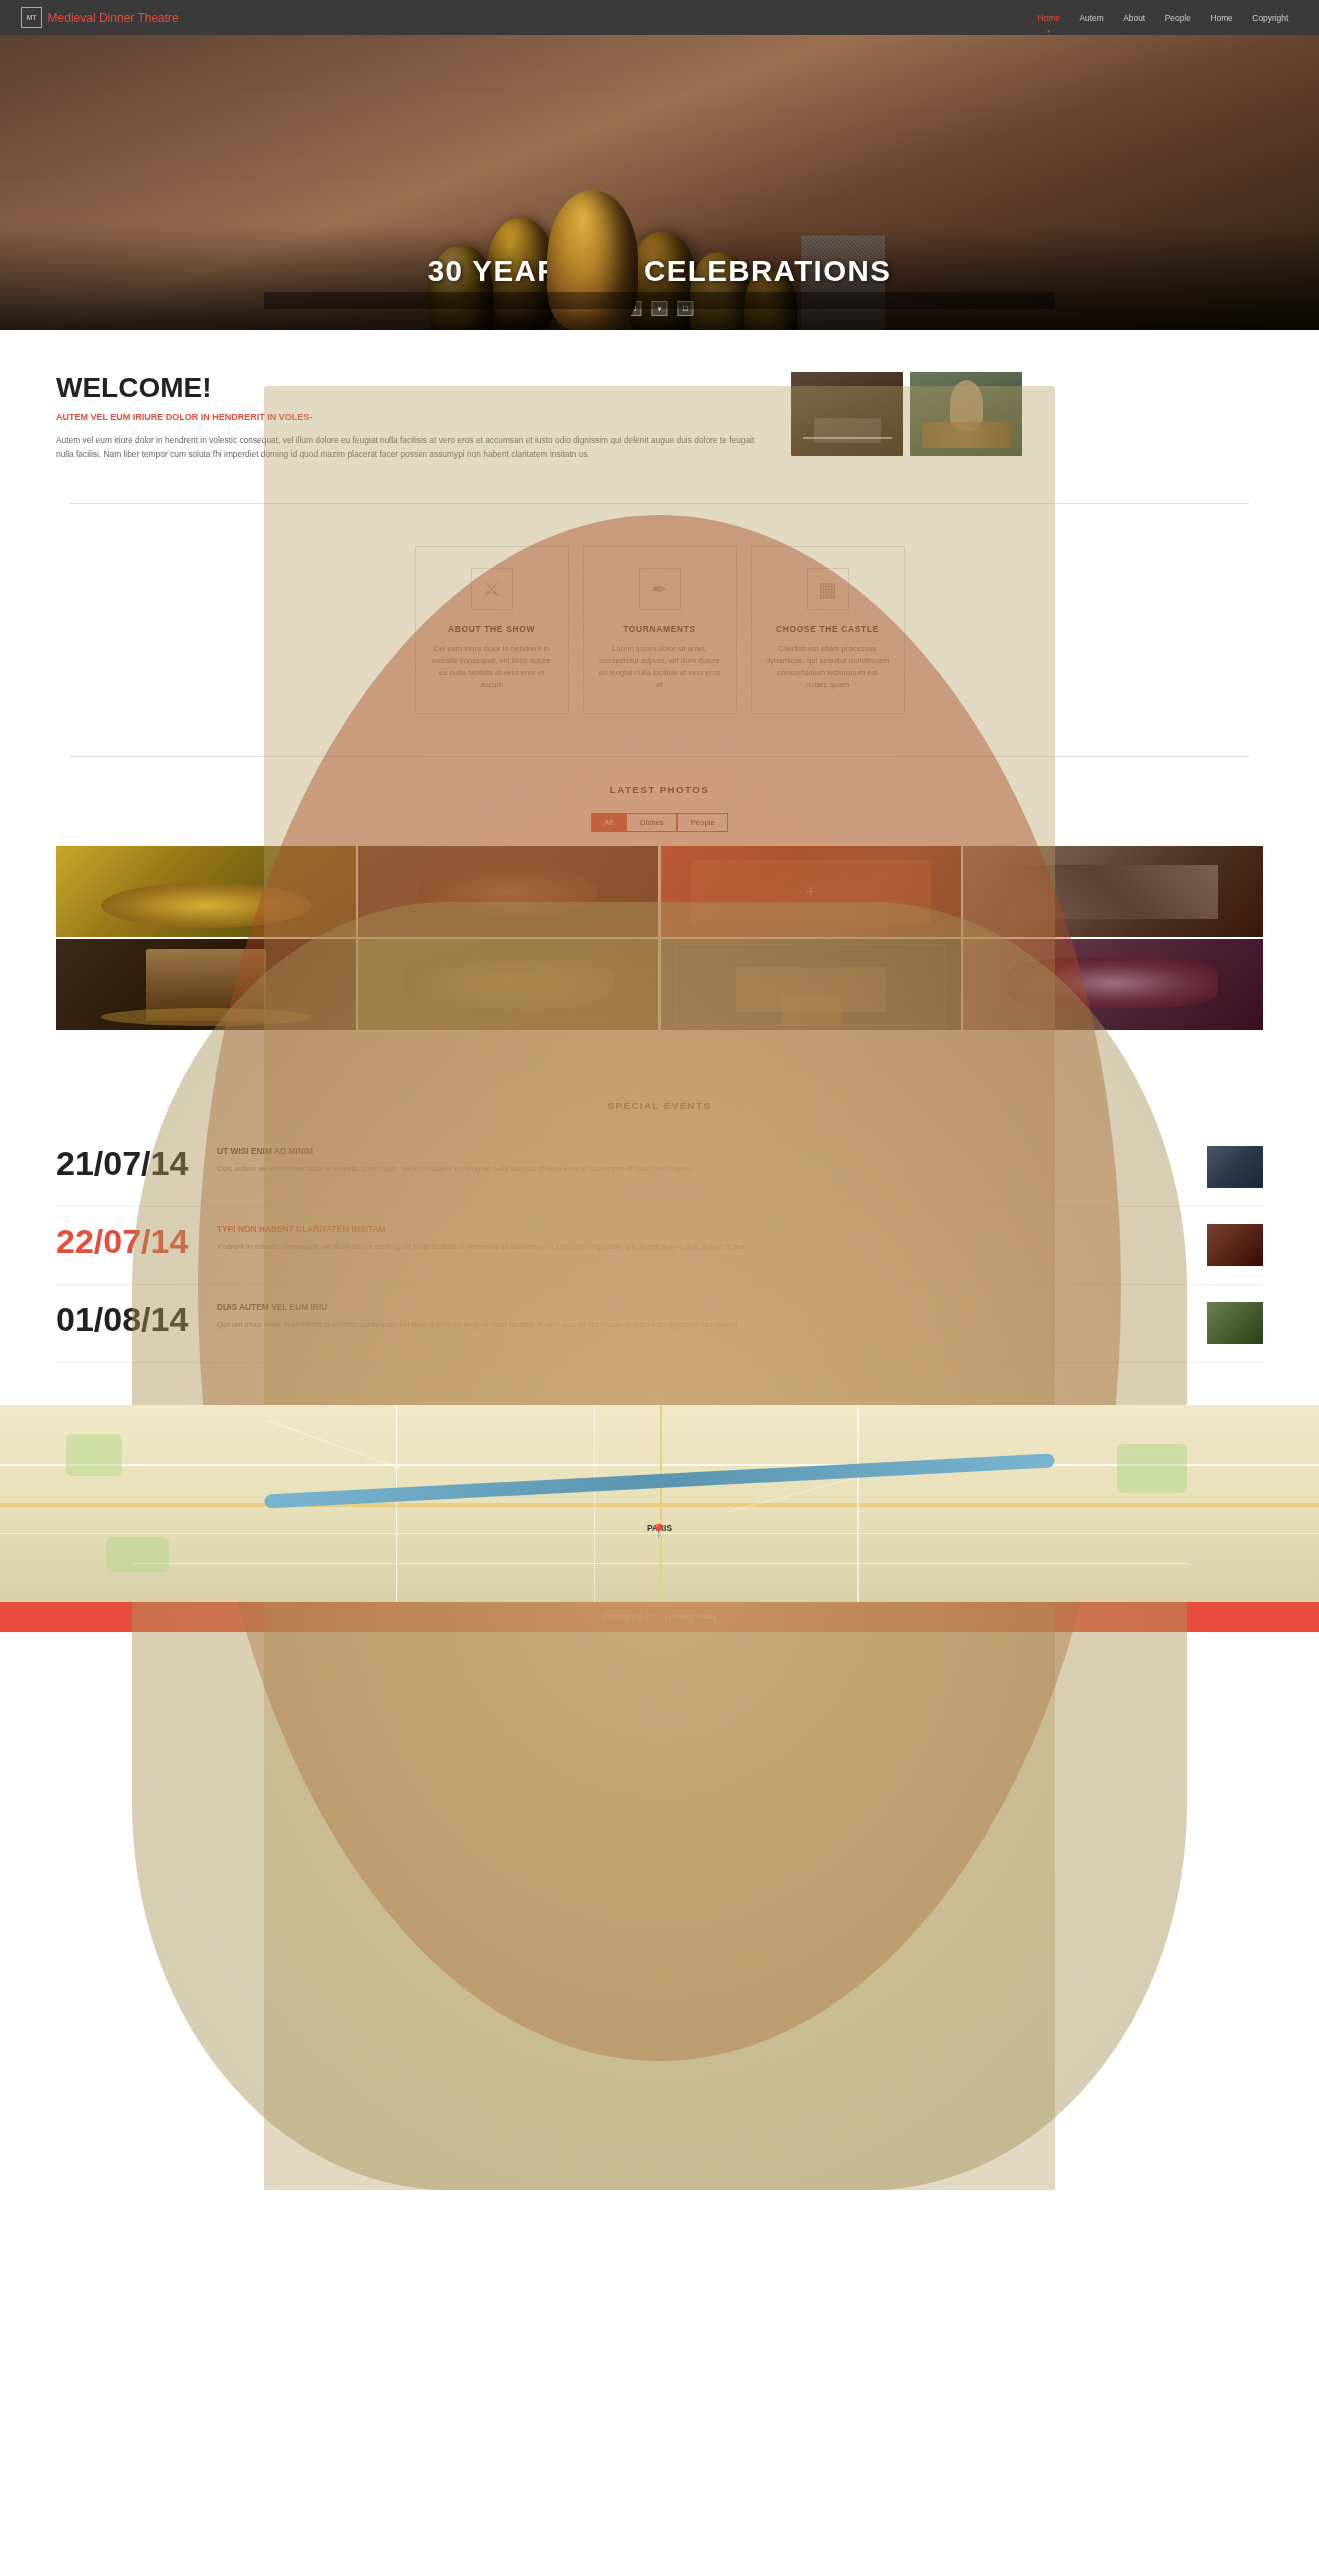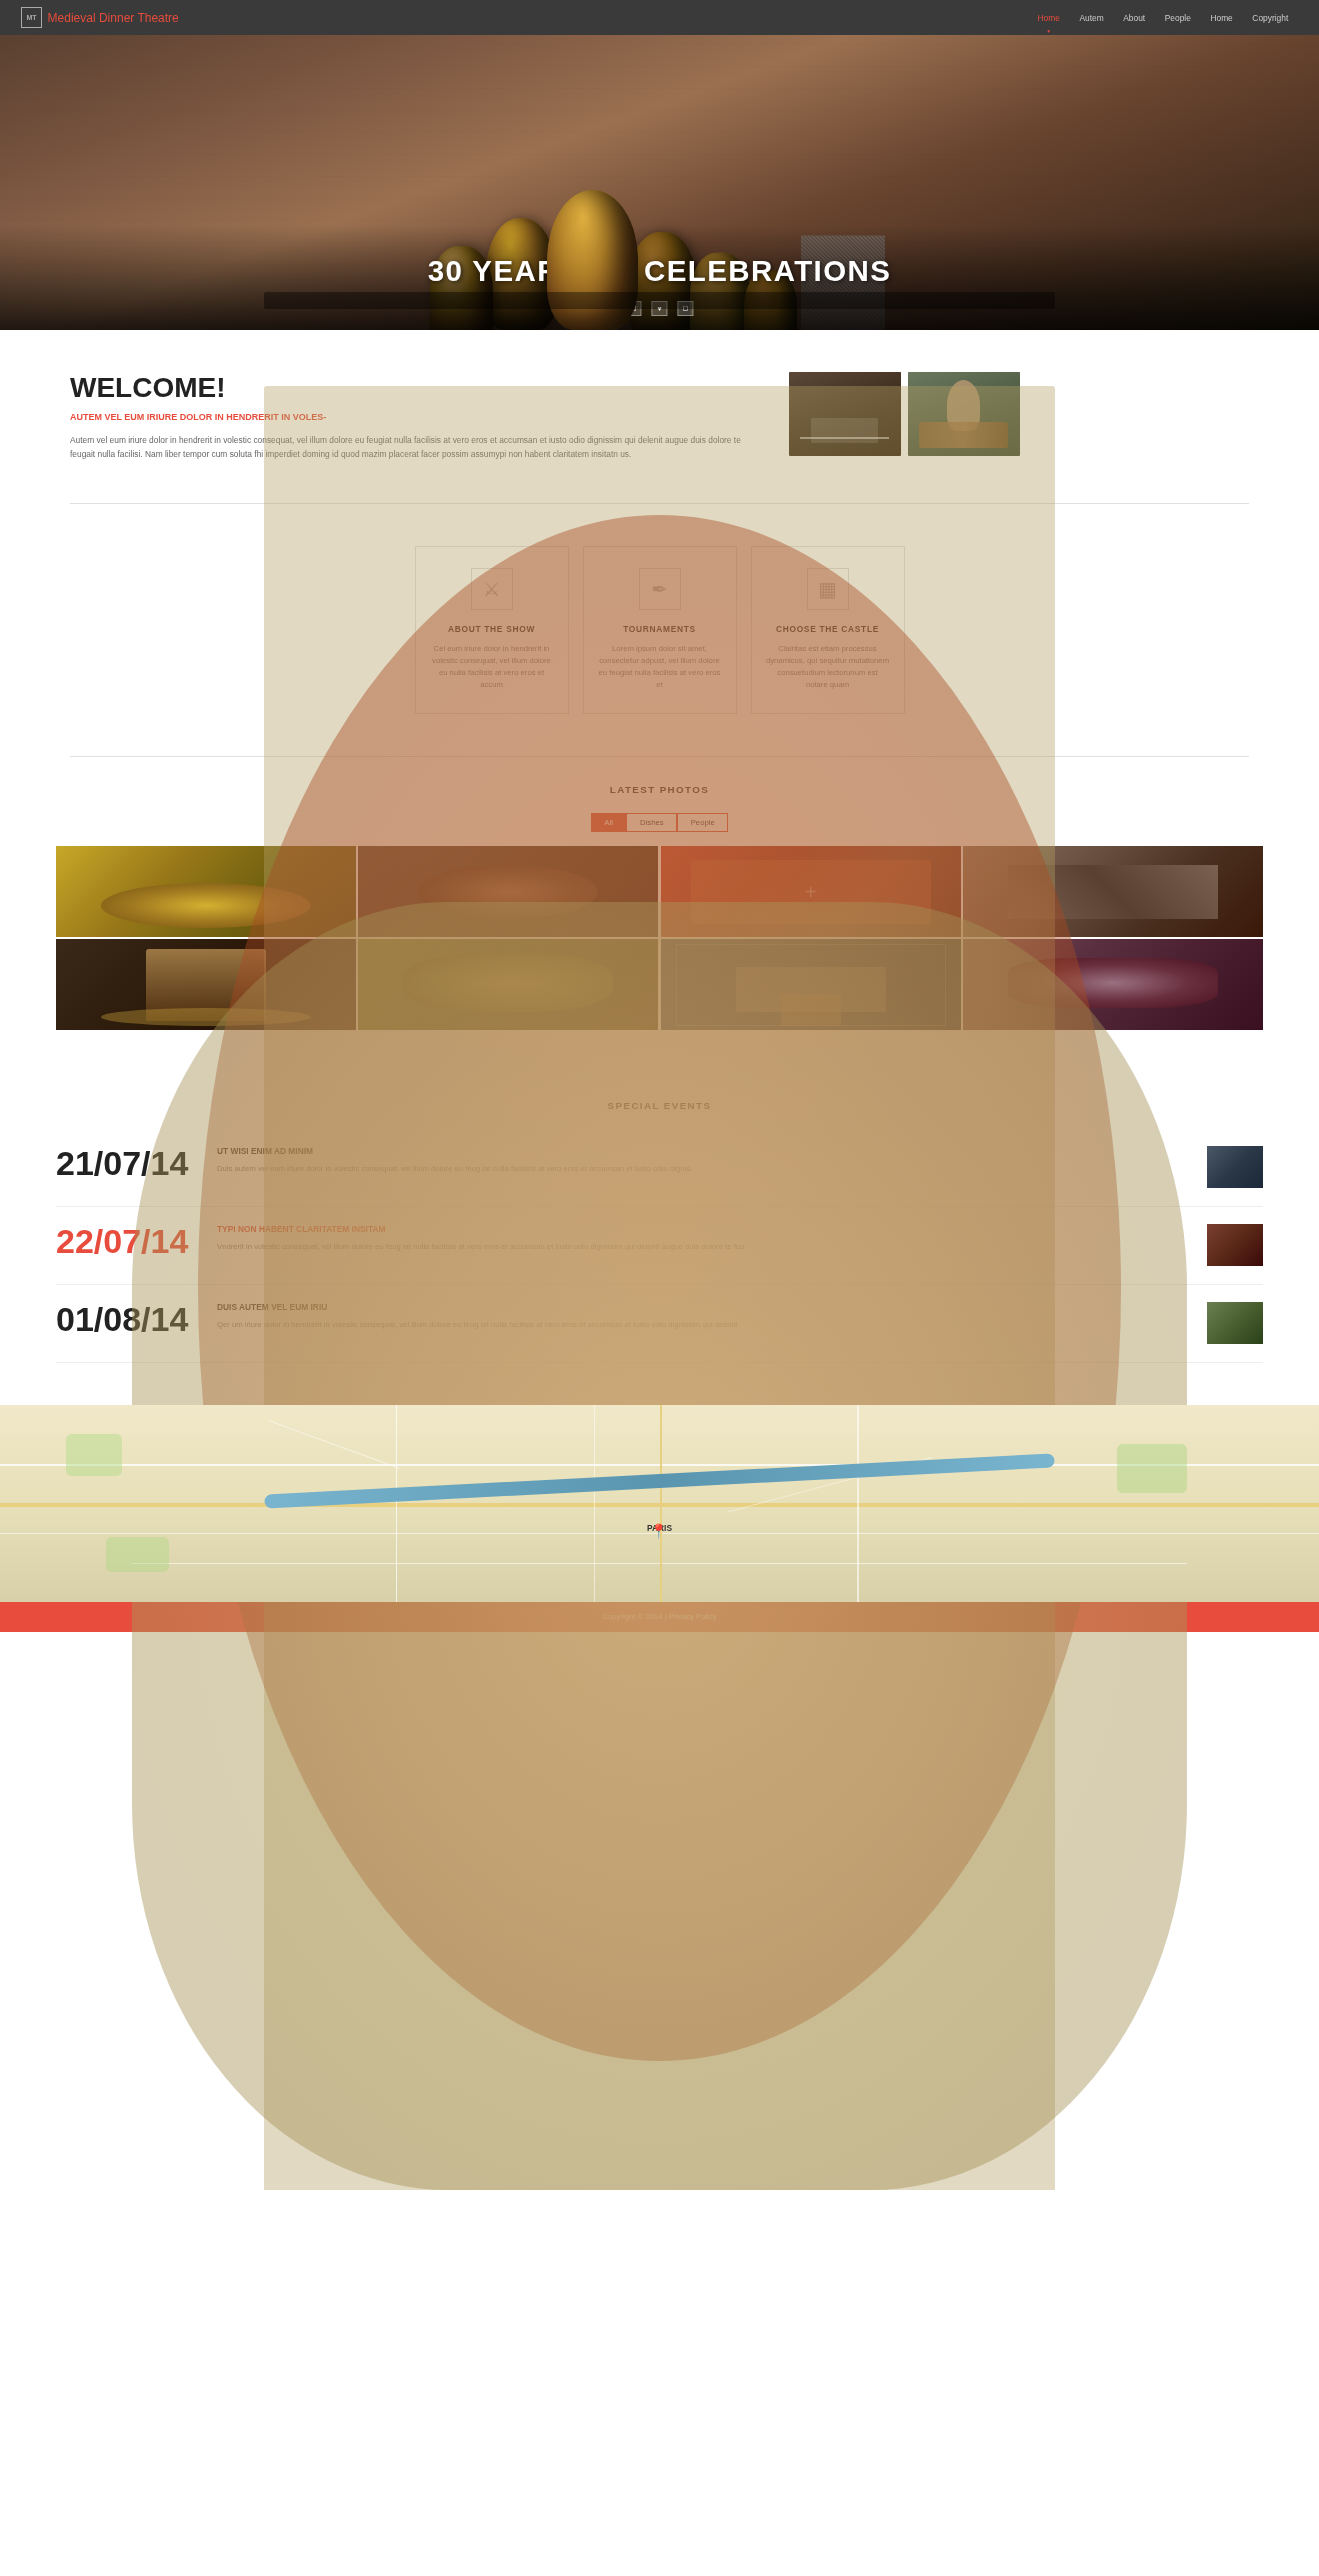--- a/index.html
+++ b/index.html
@@ -87,21 +87,21 @@
     .hero-icon-item {
       width: 15.4px; height: 15.4px;
       background: rgba(255,255,255,0.2);
       border: 0.7px solid rgba(255,255,255,0.4);
       display: flex; align-items: center; justify-content: center;
       font-size: 7px; color: #fff;
     }
 
     
     .welcome-section {
-      padding: 42px 70px;
+      padding: 42px 56px;
       display: flex;
       gap: 28px;
       align-items: flex-start;
     }
     .welcome-text { flex: 1.5; }
     .welcome-title {
       font-size: 28px;
       font-weight: 900;
       color: #222;
       font-family: 'Arial Black', Arial, sans-serif;

